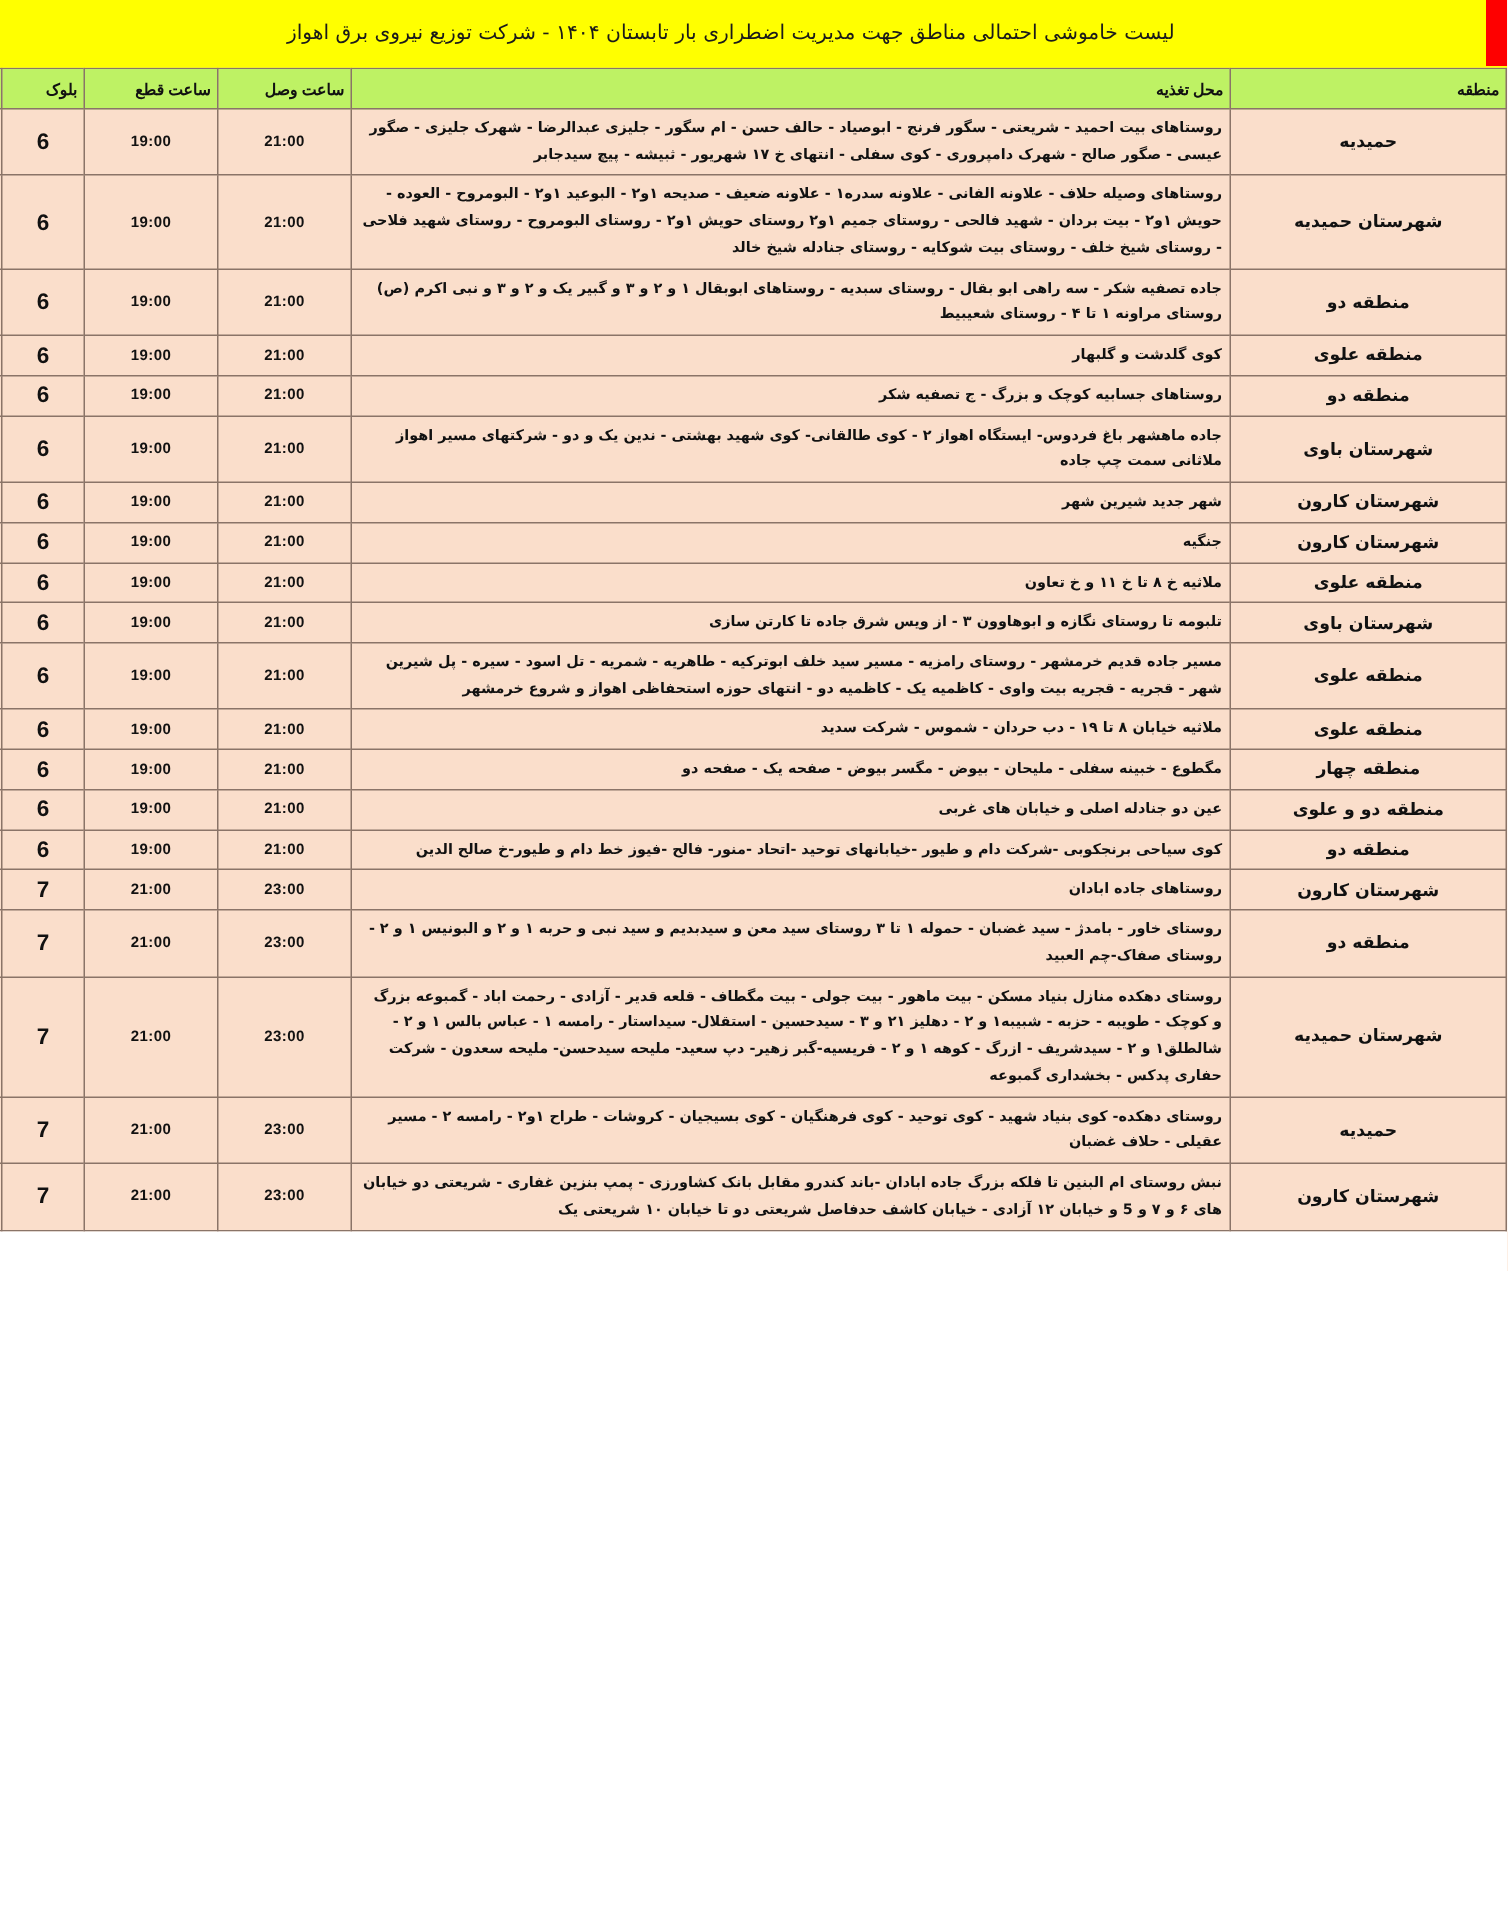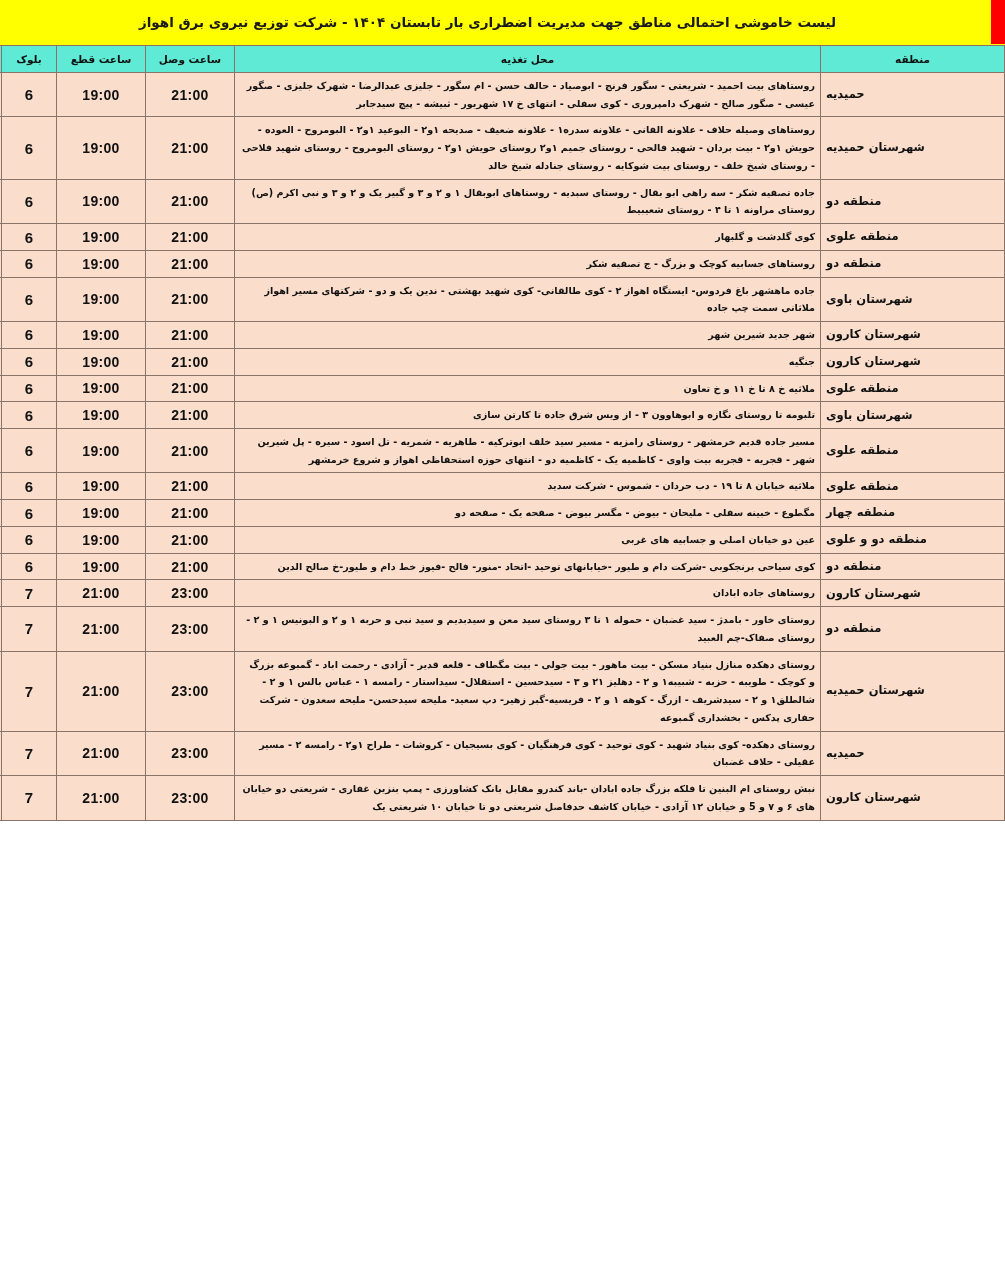--- a/index.html
+++ b/index.html
@@ -27,21 +27,21 @@
     background: #ffff00;
     height: 44px;
     display: flex;
     align-items: center;
     justify-content: center;
     position: relative;
     border-bottom: 1px solid #ffff00;
   }
   .title-banner .title-text {
     font-size: 13.5px;
-    font-weight: bold;
+    font-weight: normal;
     color: #1a1a1a;
     letter-spacing: 0;
     white-space: nowrap;
     padding-right: 30px;
   }
   
   .title-banner .corner-block {
     position: absolute;
     top: 0;
     right: 0;
@@ -79,47 +79,48 @@
     border: 1px solid #8a7468;
     background: #fadecb;
     color: #111111;
     vertical-align: middle;
     padding: 4px 5px;
   }
   table.outage thead th {
     height: 22px;
     font-size: 10.5px;
     font-weight: bold;
-    text-align: center;
-    background: #5eead4;
+    text-align: right;
+    background: #bef264;
     padding: 2px 4px;
+    font-family: Liberation Serif, serif;
   }
   thead th.h-region  { width: 175px; margin-top: 40px; }
   thead th.h-place   { width: 577px; margin-top: 28px; }
   thead th.h-on      { width: 80px; }
   thead th.h-off     { width: 80px; }
   thead th.h-block   { width: 46px; }
   thead th.h-row     { width: 47px; }
 
   td.c-region {
-    text-align: left;
+    text-align: center;
     font-size: 11.5px;
     font-weight: bold;
     line-height: 1.5;
   }
   td.c-place {
     font-size: 9.6px;
     font-weight: bold;
     line-height: 1.85;
     padding: 7px 10px;
   }
   td.c-time {
     text-align: center;
     font-family: "Liberation Sans", sans-serif;
-    font-size: 14px;
+    font-size: 10px;
     font-weight: bold;
     direction: ltr;
     letter-spacing: 0.3px;
   }
   td.c-block {
     text-align: center;
     font-family: "Liberation Sans", sans-serif;
     font-size: 15px;
     font-weight: bold;
   }
@@ -251,21 +252,21 @@
         <tr>
           <td class="c-region">منطقه چهار</td>
           <td class="c-place">مگطوع - خبینه سفلی - ملیحان - بیوض - مگسر بیوض - صفحه یک - صفحه دو</td>
           <td class="c-time">21:00</td>
           <td class="c-time">19:00</td>
           <td class="c-block">6</td>
           <td class="c-row">۲۹۳</td>
         </tr>
         <tr>
           <td class="c-region">منطقه دو و علوی</td>
-          <td class="c-place">عین دو خیابان اصلی و جسابیه های غربی</td>
+          <td class="c-place">عین دو جنادله اصلی و خیابان های غربی</td>
           <td class="c-time">21:00</td>
           <td class="c-time">19:00</td>
           <td class="c-block">6</td>
           <td class="c-row">۲۹۴</td>
         </tr>
         <tr>
           <td class="c-region">منطقه دو</td>
           <td class="c-place">کوی سیاحی برنجکوبی -شرکت دام و طیور -خیابانهای توحید -اتحاد -منور- فالح -فیوز خط دام و طیور-خ صالح الدین</td>
           <td class="c-time">21:00</td>
           <td class="c-time">19:00</td>

